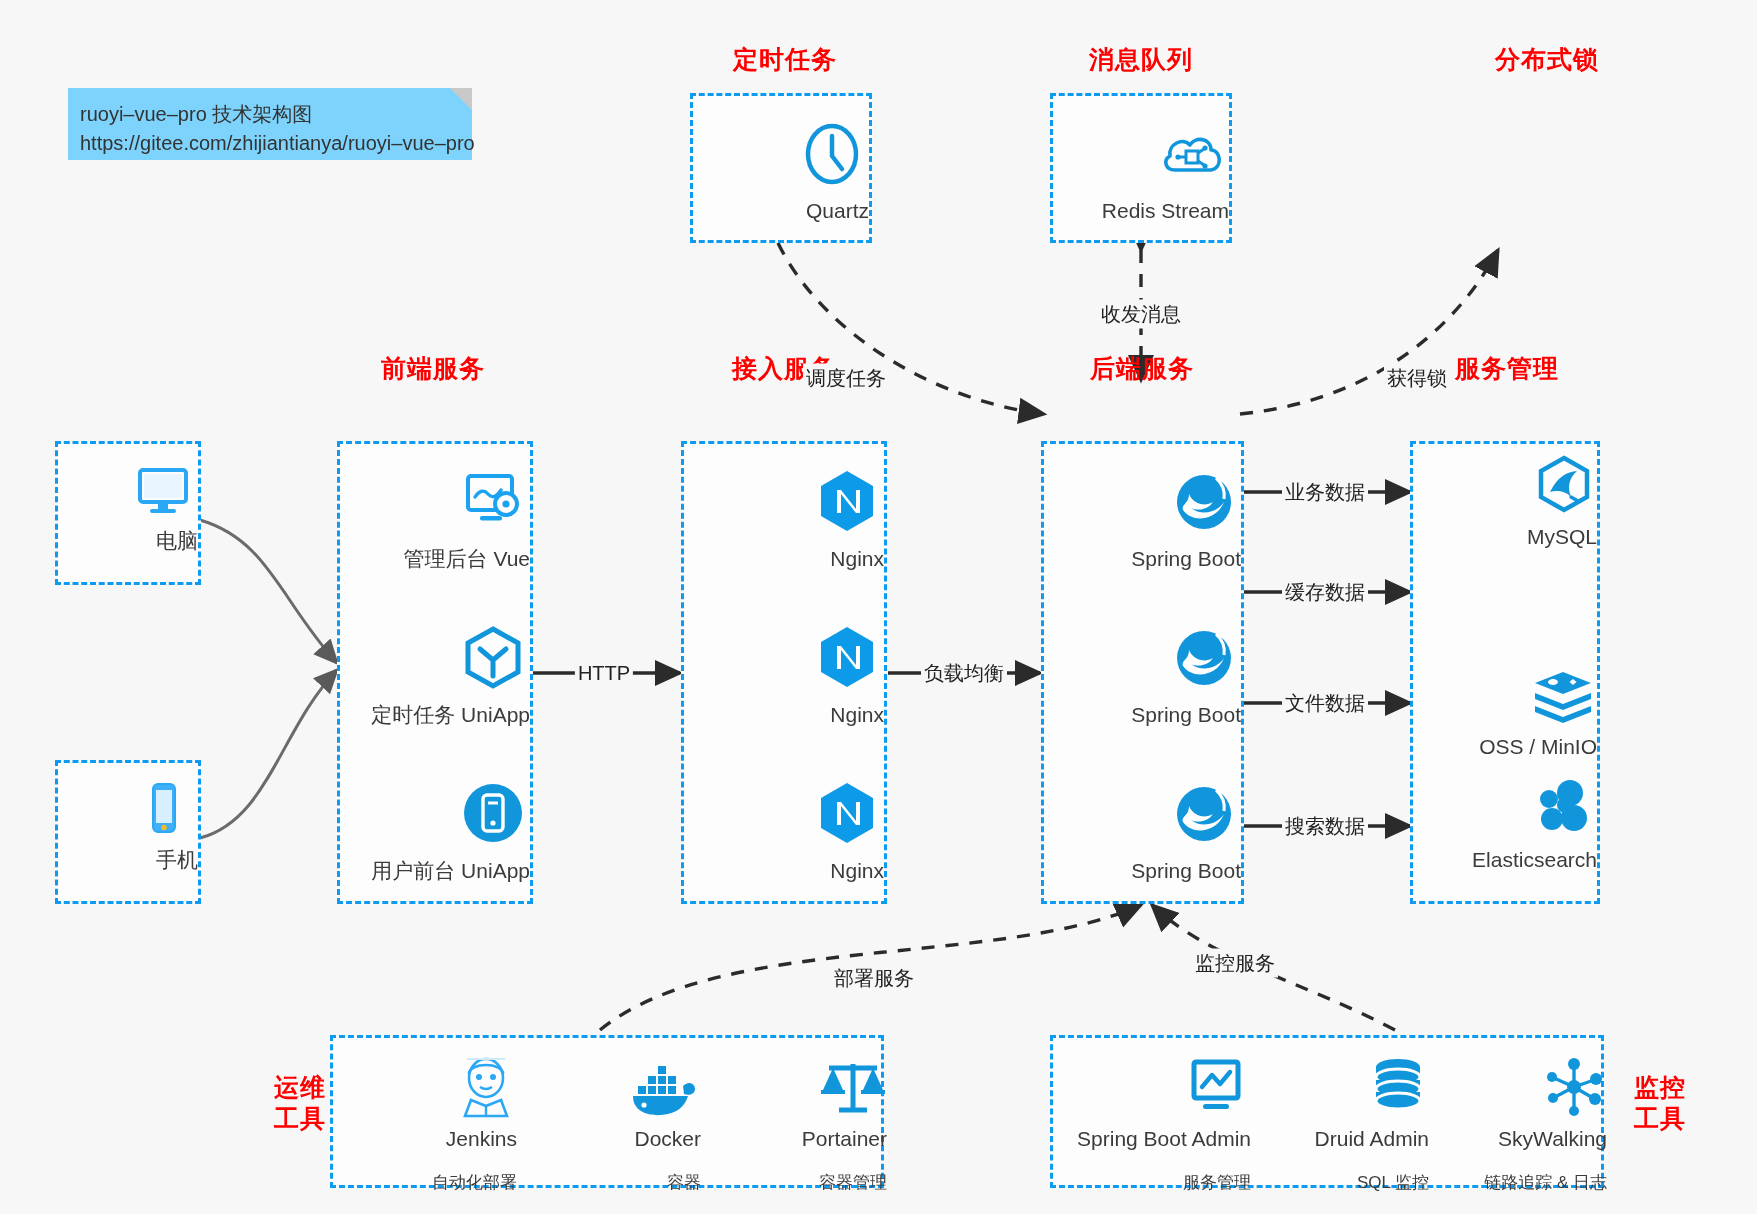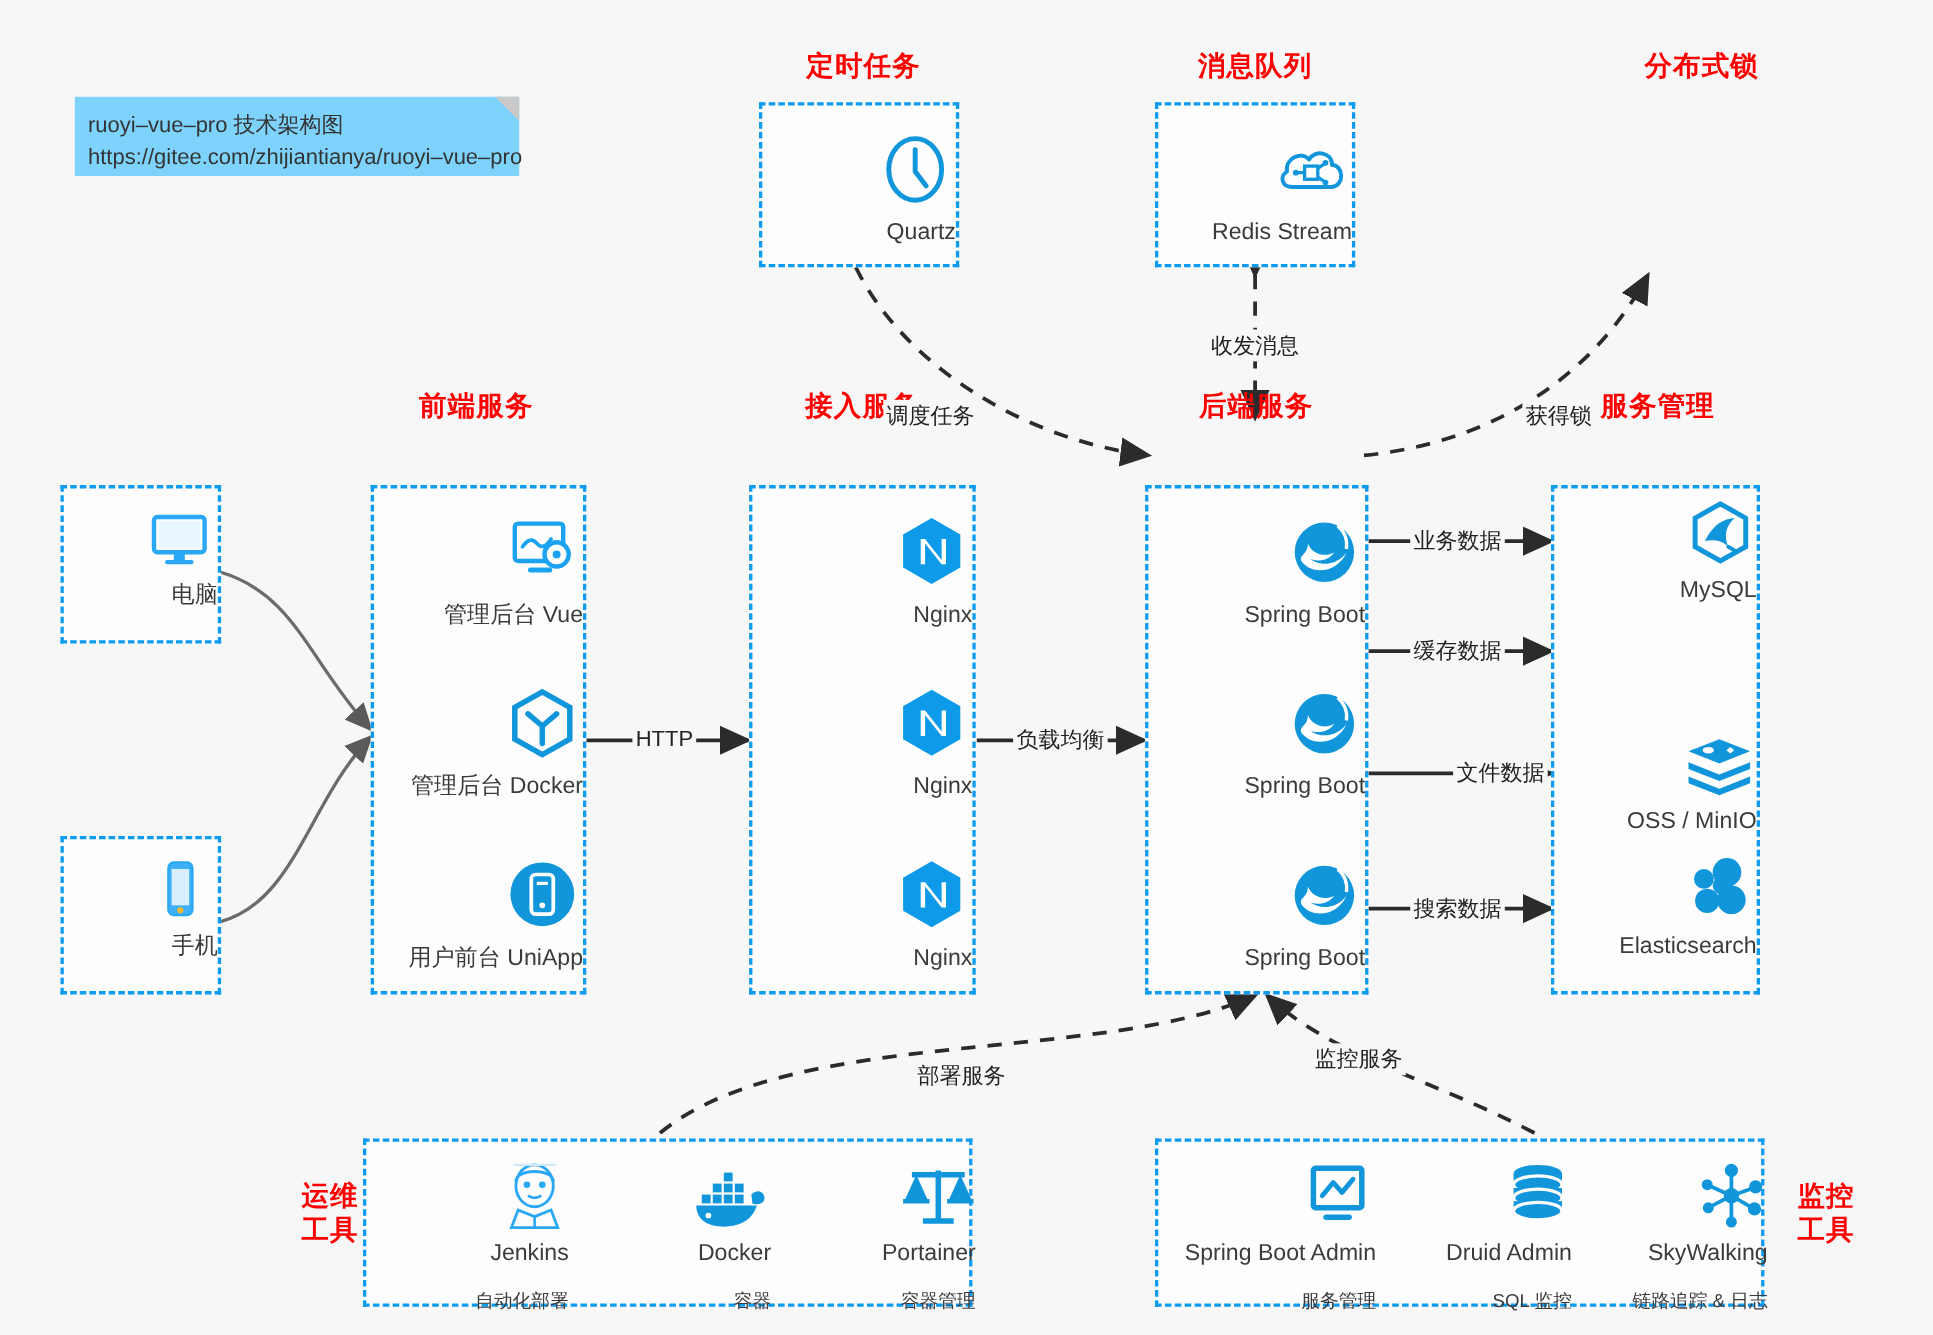--- a/index.html
+++ b/index.html
@@ -140,21 +140,21 @@
     <path d="M 1395,1030 C 1300,980 1210,960 1152,905" fill="none" stroke="#2b2b2b" stroke-width="3.4" stroke-dasharray="13,11" marker-end="url(#ah)"></path>
   </svg>
 
   <div class="elabel" style="left:846px;  top:378px;">调度任务</div>
   <div class="elabel" style="left:1141px; top:314px;">收发消息</div>
   <div class="elabel" style="left:1417px; top:378px;">获得锁</div>
   <div class="elabel" style="left:604px;  top:673px;">HTTP</div>
   <div class="elabel" style="left:964px;  top:673px;">负载均衡</div>
   <div class="elabel" style="left:1325px; top:492px;">业务数据</div>
   <div class="elabel" style="left:1325px; top:592px;">缓存数据</div>
-  <div class="elabel" style="left:1364px; top:703px;">文件数据</div>
+  <div class="elabel" style="left:1325px; top:703px;">文件数据</div>
   <div class="elabel" style="left:1325px; top:826px;">搜索数据</div>
   <div class="elabel" style="left:874px;  top:978px;">部署服务</div>
   <div class="elabel" style="left:1235px; top:963px;">监控服务</div>
 
   <div class="group-title" style="left:695px; top:43px; width:180px;">定时任务</div>
   <div class="dbox" style="left:690px; top:93px; width:182px; height:150px;">
     <div class="cell" style="top:22px;">
       <span class="ico">
         <svg width="74" height="74" viewBox="0 0 74 74">
           <ellipse cx="37" cy="36" rx="24" ry="28" fill="none" stroke="#1296db" stroke-width="4.5"></ellipse>
@@ -226,21 +226,21 @@
       </span>
       <span class="lbl">管理后台 Vue</span>
     </div>
     <div class="cell" style="top:178px;">
       <span class="ico">
         <svg width="74" height="74" viewBox="0 0 74 74">
           <path d="M37 7 L62 21 L62 50 L37 64 L12 50 L12 21 Z" fill="none" stroke="#1296db" stroke-width="5"></path>
           <path d="M24 27 L37 38 L50 27 M37 38 L37 54" fill="none" stroke="#1296db" stroke-width="5" stroke-linecap="round" stroke-linejoin="round"></path>
         </svg>
       </span>
-      <span class="lbl">管理后台 Docker</span>
+      <span class="lbl">定时任务 UniApp</span>
     </div>
     <div class="cell" style="top:334px;">
       <span class="ico">
         <svg width="74" height="74" viewBox="0 0 74 74">
           <circle cx="37" cy="35" r="29" fill="#1296db"></circle>
           <rect x="27" y="17" width="20" height="36" rx="4" fill="none" stroke="#ffffff" stroke-width="3.4"></rect>
           <line x1="32" y1="25" x2="42" y2="25" stroke="#ffffff" stroke-width="3"></line>
           <circle cx="37" cy="45" r="2.6" fill="#ffffff"></circle>
         </svg>
       </span>

